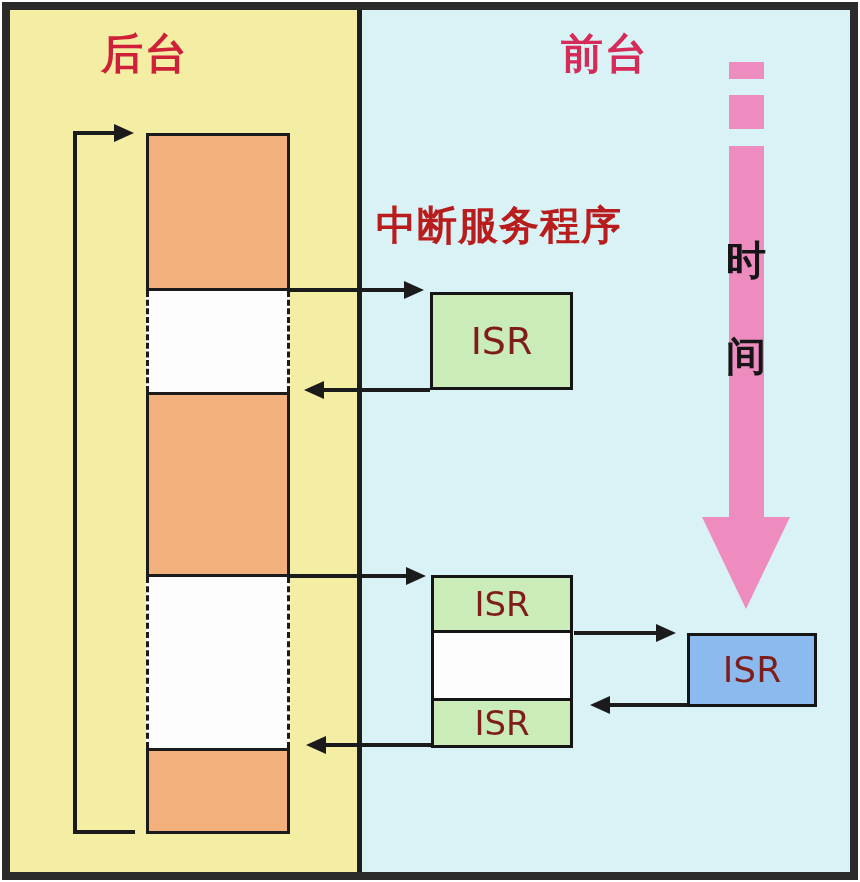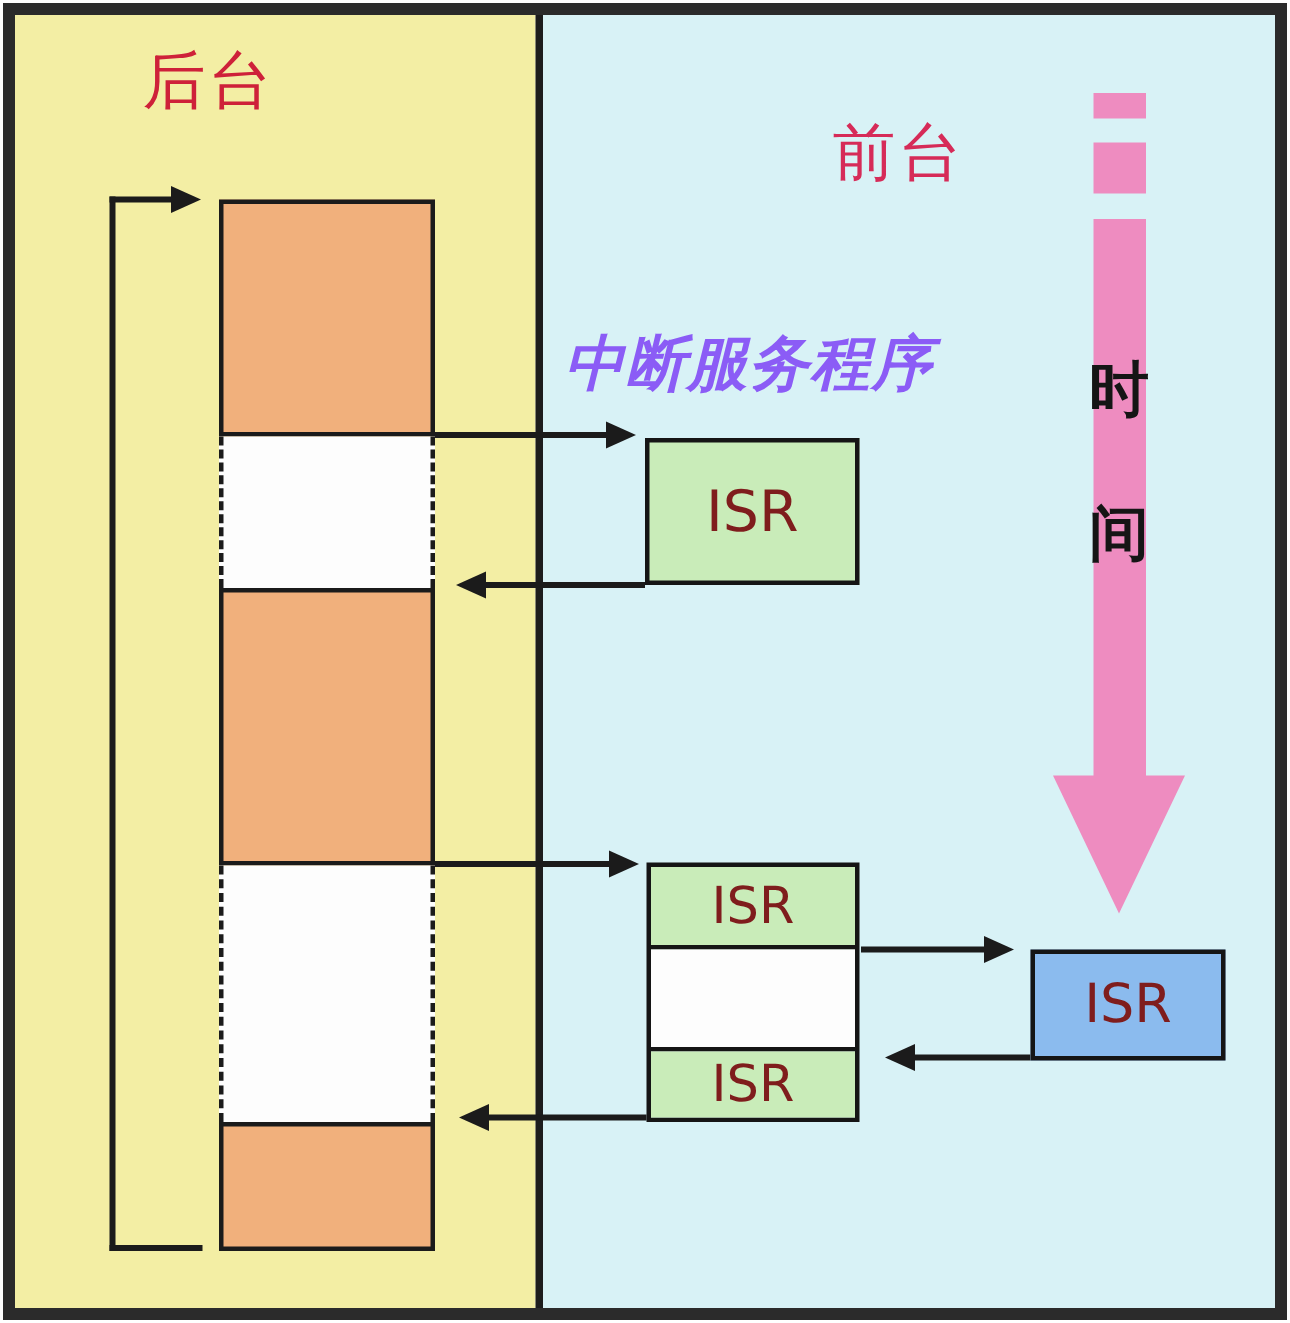--- a/index.html
+++ b/index.html
@@ -9,24 +9,24 @@
   }
   .abs{position:absolute;}
   
   .frame{left:2px;top:2px;width:856px;height:878px;border:8px solid #2b2b2b;box-sizing:border-box;z-index:5;}
   
   .panel-bg{top:10px;height:862px;z-index:0;}
   .bg-yellow{left:10px;width:347px;background:#f3eea4;}
   .bg-cyan{left:362px;width:488px;background:#d8f2f6;}
   .divider{left:357px;top:9px;width:5px;height:864px;background:#1d1d1d;z-index:1;}
   
-  .panel-title{font-size:42px;font-weight:normal;line-height:1.1;text-align:left;z-index:3;letter-spacing:2px;}
+  .panel-title{font-size:42px;font-weight:bold;line-height:1.1;text-align:center;z-index:3;letter-spacing:2px;}
   .t-back{color:#ce2139;left:95px;top:31px;width:100px;}
-  .t-front{color:#d62b58;left:555px;top:31px;width:100px;margin-top:48px;}
-  .caption{left:376px;top:215px;width:270px;font-size:40px;font-weight:600;color:#8b5cf6;z-index:3;letter-spacing:1px;font-style:italic;}
+  .t-front{color:#d62b58;left:555px;top:31px;width:100px;}
+  .caption{left:376px;top:198px;width:270px;font-size:40px;font-weight:600;color:#b91c1c;z-index:3;letter-spacing:1px;}
   
   .hline{height:4px;background:#1b1b1b;z-index:3;}
   .vline{width:4px;background:#1b1b1b;z-index:3;}
   .ah-r{width:0;height:0;border-top:9px solid transparent;border-bottom:9px solid transparent;border-left:20px solid #1b1b1b;z-index:3;}
   .ah-l{width:0;height:0;border-top:9px solid transparent;border-bottom:9px solid transparent;border-right:20px solid #1b1b1b;z-index:3;}
   
   .blk{left:146px;width:144px;box-sizing:border-box;z-index:2;}
   .blk-orange{background:#f1b07c;border:3px solid #1b1b1b;}
   .blk-white{background:#fdfdfd;border-left:3px dashed #1b1b1b;border-right:3px dashed #1b1b1b;}
   

